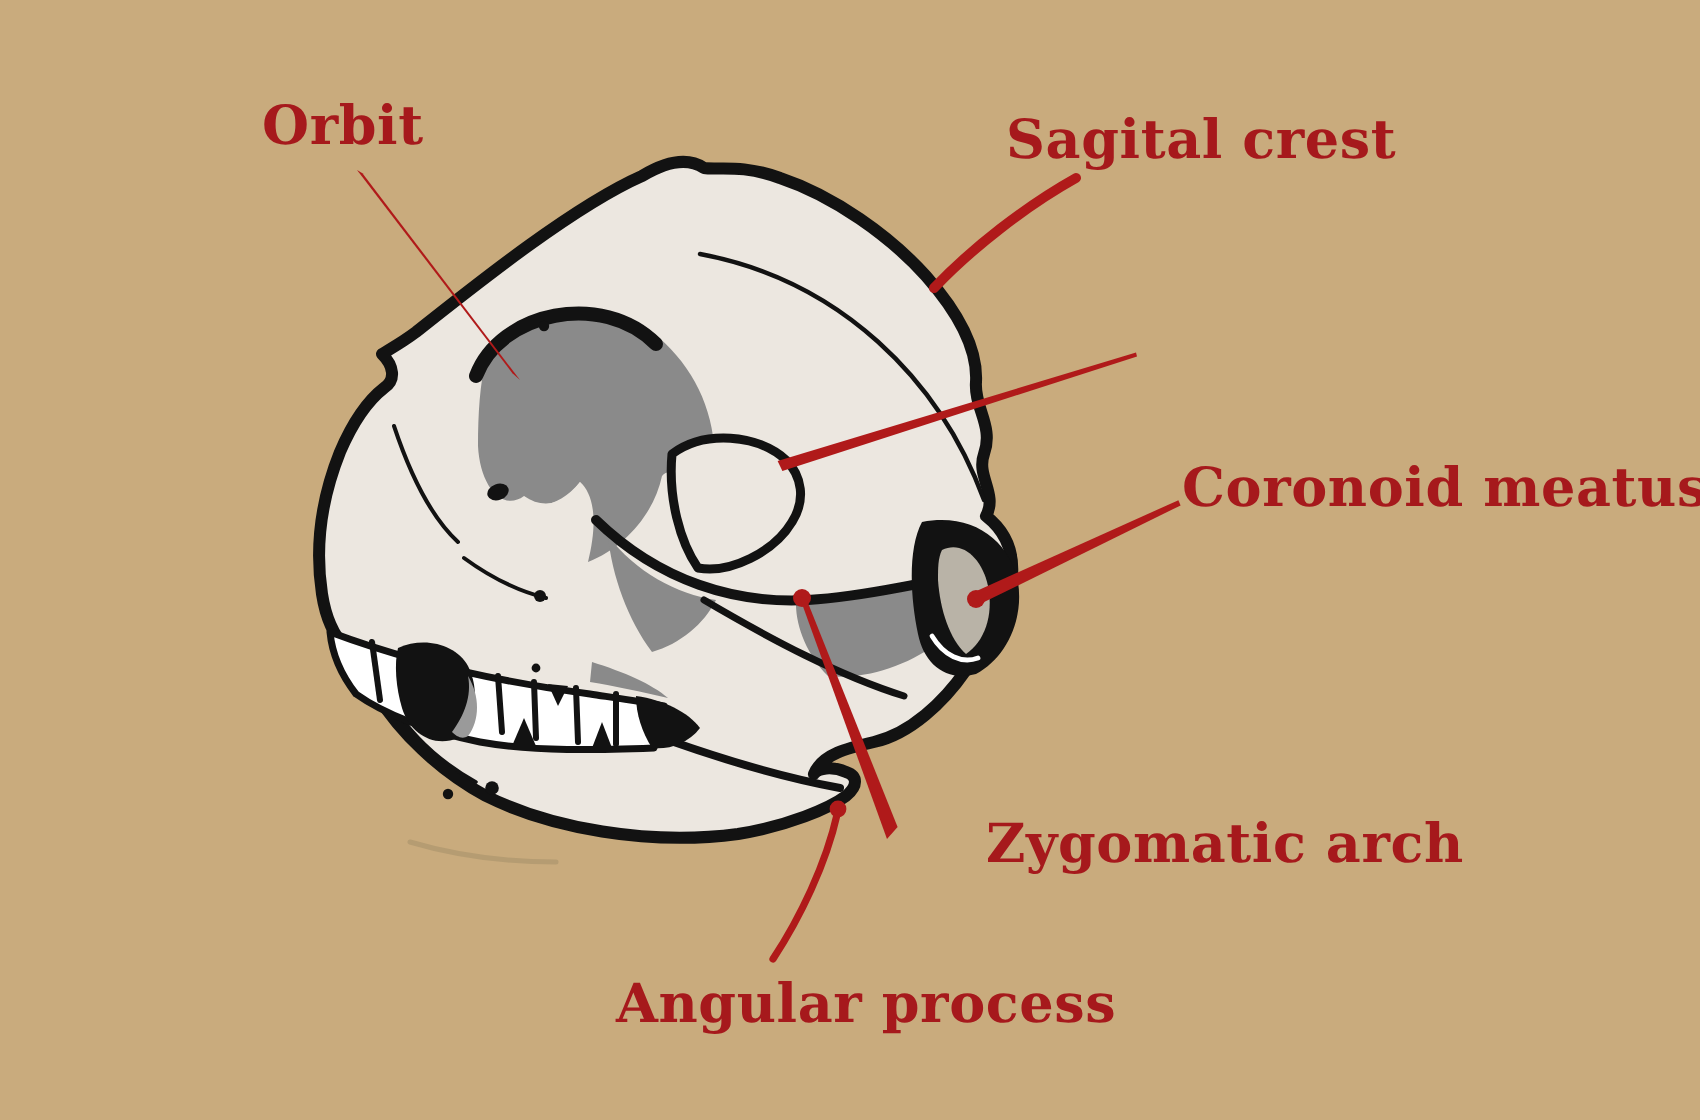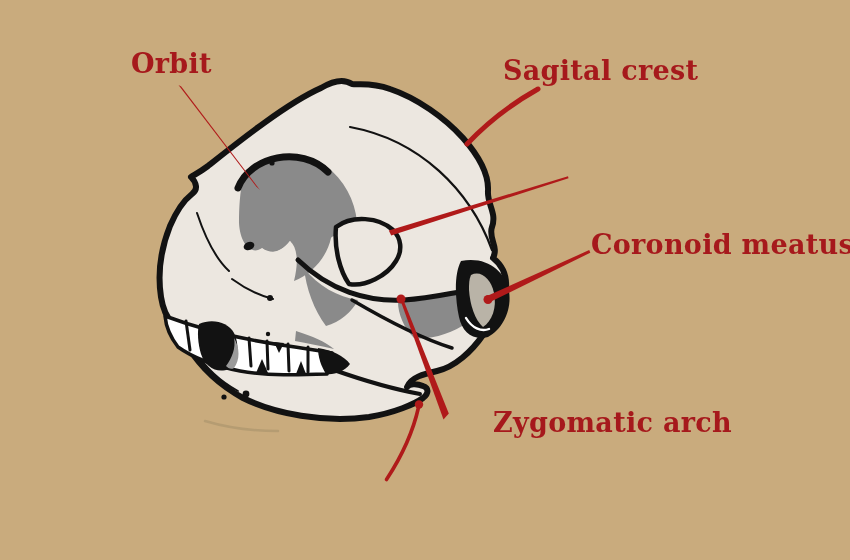--- a/index.html
+++ b/index.html
@@ -158,13 +158,14 @@
 
       <circle cx="419" cy="404.5" r="4.2" style="fill:var(--leader-line)"></circle>
       <path d="M418.6,407 C413,432 400,459 386.5,479.5" style="fill:none;stroke:var(--leader-line);stroke-width:3.6;stroke-linecap:round"></path>
     </g>
   </svg>
 
   <div class="label" id="label-orbit">Orbit</div>
   <div class="label" id="label-sagital">Sagital crest</div>
   <div class="label" id="label-auditory">Coronoid meatus</div>
   <div class="label" id="label-zygomatic">Zygomatic arch</div>
+  <div class="label" id="label-angular">Angular process</div>
 </div>
 
 </body></html>

